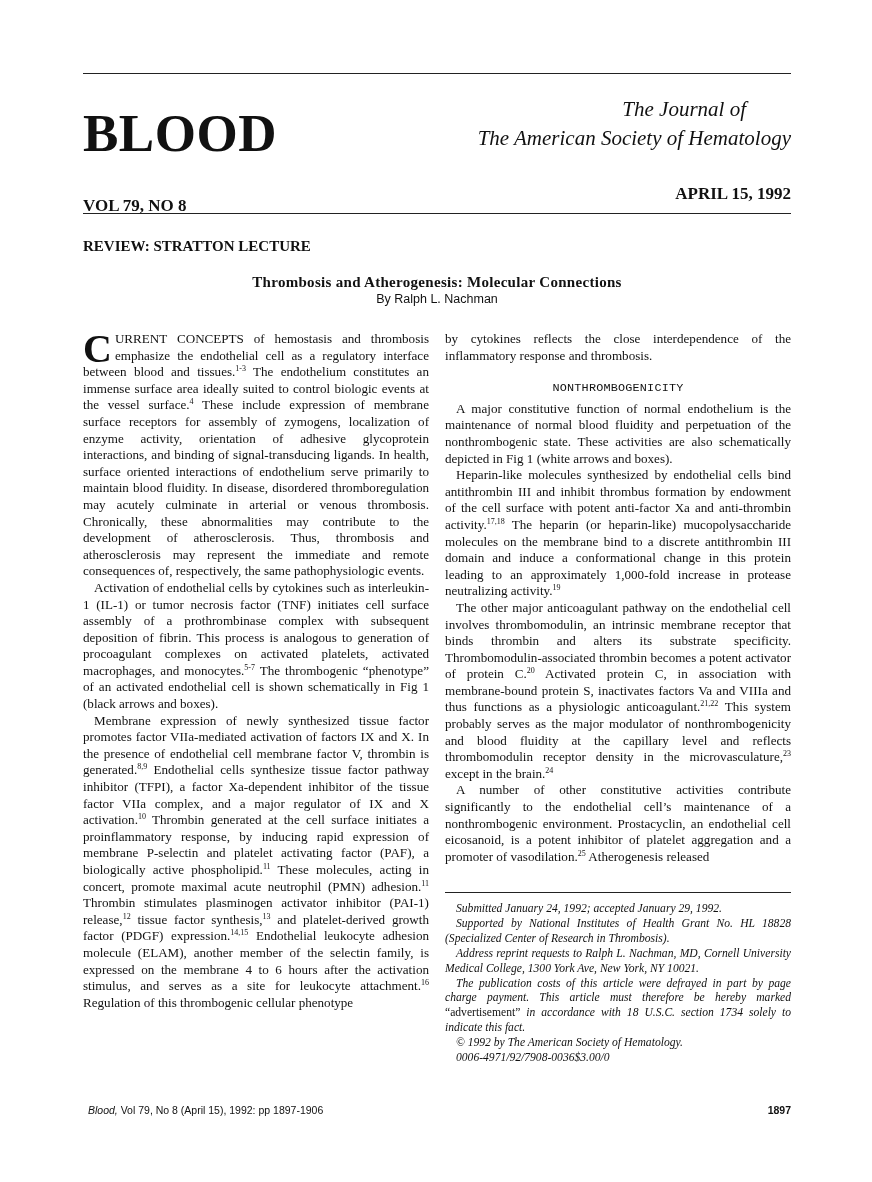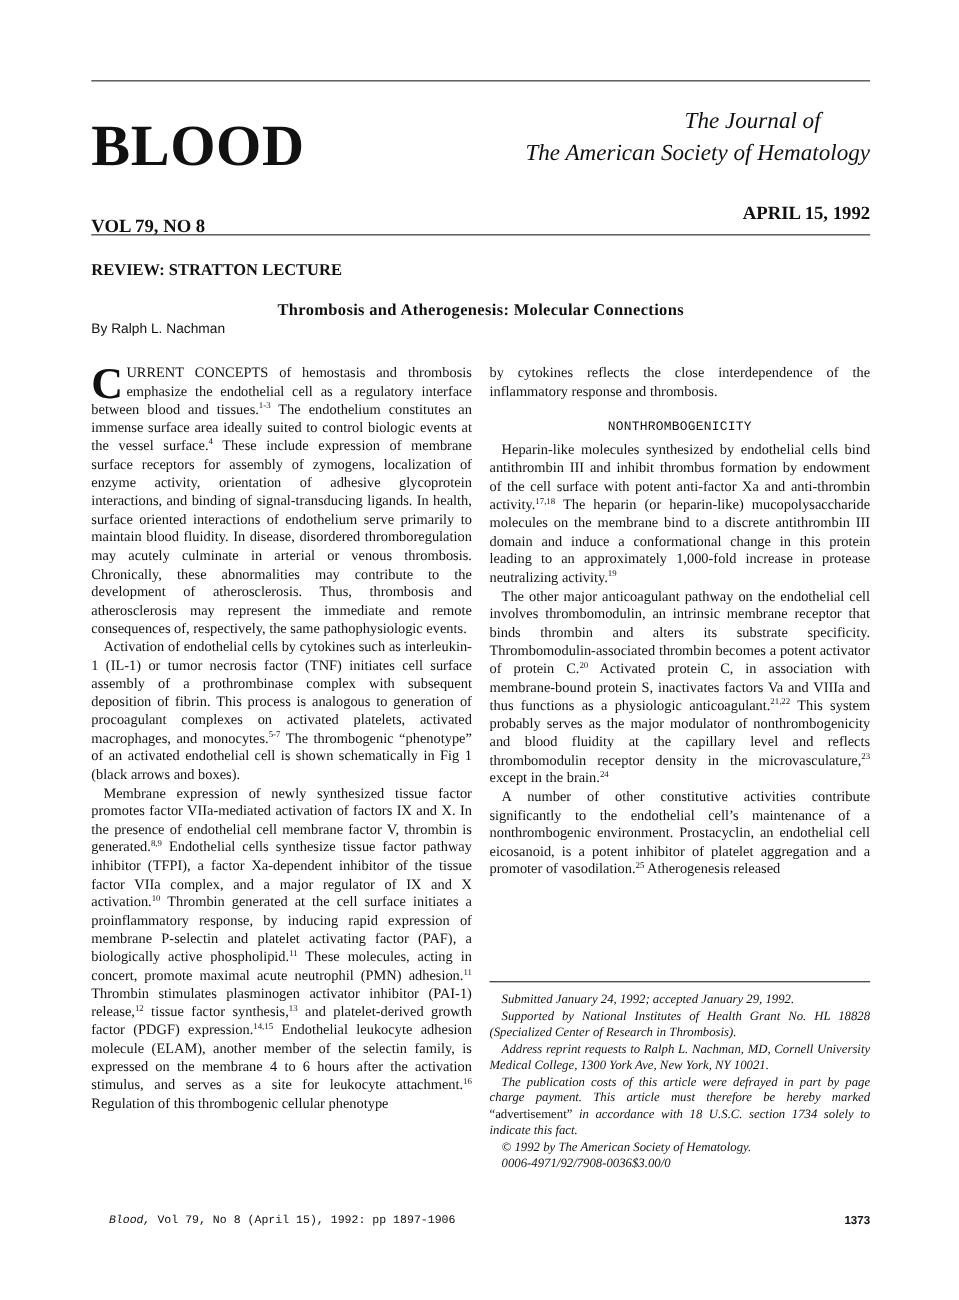--- a/index.html
+++ b/index.html
@@ -8,35 +8,35 @@
     .rule { position: absolute; left: 0; width: 708px; height: 0; border-top: 1.5px solid #222; }
     .rule.top { top: 73px; }
     .rule.bottom { top: 213px; }
     .masthead-title { position: absolute; left: 0; top: 103px; font-family: "Liberation Serif", serif; font-weight: bold; font-size: 53px; line-height: 60px; letter-spacing: 0.5px; }
     .journal-sub { position: absolute; right: 0; top: 95px; text-align: right; font-family: Liberation Serif, serif; font-style: italic; font-size: 21px; line-height: 29px; }
     .journal-sub .l1 { padding-right: 45px; }
     .vol { position: absolute; left: 0; top: 184px; font-family: "Liberation Serif", serif; font-weight: bold; font-size: 17px; margin-top: 12px; }
     .date { position: absolute; right: 0; top: 184px; font-family: "Liberation Serif", serif; font-weight: bold; font-size: 17px; }
     .section-label { position: absolute; left: 0; top: 238px; font-family: "Liberation Serif", serif; font-weight: bold; font-size: 15px; }
     .article-title { position: absolute; left: 0; width: 708px; top: 262px; text-align: center; font-family: "Liberation Serif", serif; font-weight: bold; font-size: 15px; letter-spacing: 0.3px; margin-top: 12px; }
-    .byline { position: absolute; left: 0; width: 708px; top: 292px; text-align: left; font-family: "Liberation Sans", sans-serif; font-size: 12.5px; }
+    .byline { position: absolute; left: 0; width: 708px; top: 292px; text-align: center; font-family: "Liberation Sans", sans-serif; font-size: 12.5px; }
     .col { position: absolute; top: 331px; width: 346px; font-family: "Liberation Serif", serif; font-size: 13.1px; line-height: 16.6px; text-align: justify; hyphens: manual; }
     .col.left { left: 0; }
     .col.right { left: 362px; }
     .col p { margin: 0; text-indent: 11px; }
     .col p.first { text-indent: 0; }
     .col p.noindent { text-indent: 0; }
     .dropcap { float: left; font-size: 40px; line-height: 31px; margin: 2px 3px 0 0; font-weight: bold; }
     .col sup { font-size: 8px; line-height: 0; vertical-align: 5px; }
     .heading { font-family: Liberation Mono, monospace; font-size: 11.8px; text-align: center; margin: 16px 0 4px 0; letter-spacing: 0.2px; }
     .fn-rule { position: absolute; left: 362px; width: 346px; top: 892px; border-top: 1px solid #222; }
     .footnotes { position: absolute; left: 362px; top: 902px; width: 346px; font-family: "Liberation Serif", serif; font-style: italic; font-size: 11.6px; line-height: 14.9px; text-align: justify; }
     .footnotes p { margin: 0; text-indent: 11px; }
     .footnotes .roman { font-style: normal; }
-    .footer-cite { position: absolute; left: 16px; top: 1104px; font-family: Liberation Mono, monospace; font-size: 10.5px; }
+    .footer-cite { position: absolute; left: 5px; top: 1104px; font-family: Liberation Sans, sans-serif; font-size: 10.5px; }
     .footer-cite i { font-style: italic; }
     .page-num { position: absolute; right: 0; top: 1104px; font-family: "Liberation Sans", sans-serif; font-weight: bold; font-size: 10.5px; }
   </style>
 </head>
 <body>
 
 <div class="page">
   <div class="rule top"></div>
   <div class="masthead-title">BLOOD</div>
   <div class="journal-sub">
@@ -53,30 +53,31 @@
 
   <div class="col left">
     <p class="first"><span class="dropcap">C</span><span>URRENT CONCEPTS</span><span> of hemostasis and thrombosis emphasize the endothelial cell as a regulatory interface between blood and tissues.</span><sup>1-3</sup><span> The endothelium constitutes an immense surface area ideally suited to control biologic events at the vessel surface.</span><sup>4</sup><span> These include expression of membrane surface receptors for assembly of zymogens, localization of enzyme activity, orientation of adhesive glycoprotein interactions, and binding of signal-transducing ligands. In health, surface oriented interactions of endothelium serve primarily to maintain blood fluidity. In disease, disordered thromboregulation may acutely culminate in arterial or venous thrombosis. Chronically, these abnormalities may contribute to the development of atherosclerosis. Thus, thrombosis and atherosclerosis may represent the immediate and remote consequences of, respectively, the same pathophysiologic events.</span></p>
     <p><span>Activation of endothelial cells by cytokines such as interleukin-1 (IL-1) or tumor necrosis factor (TNF) initiates cell surface assembly of a prothrombinase complex with subsequent deposition of fibrin. This process is analogous to generation of procoagulant complexes on activated platelets, activated macrophages, and monocytes.</span><sup>5-7</sup><span> The thrombogenic “phenotype” of an activated endothelial cell is shown schematically in Fig 1 (black arrows and boxes).</span></p>
     <p><span>Membrane expression of newly synthesized tissue factor promotes factor VIIa-mediated activation of factors IX and X. In the presence of endothelial cell membrane factor V, thrombin is generated.</span><sup>8,9</sup><span> Endothelial cells synthesize tissue factor pathway inhibitor (TFPI), a factor Xa-dependent inhibitor of the tissue factor VIIa complex, and a major regulator of IX and X activation.</span><sup>10</sup><span> Thrombin generated at the cell surface initiates a proinflammatory response, by inducing rapid expression of membrane P-selectin and platelet activating factor (PAF), a biologically active phospholipid.</span><sup>11</sup><span> These molecules, acting in concert, promote maximal acute neutrophil (PMN) adhesion.</span><sup>11</sup><span> Thrombin stimulates plasminogen activator inhibitor (PAI-1) release,</span><sup>12</sup><span> tissue factor synthesis,</span><sup>13</sup><span> and platelet-derived growth factor (PDGF) expression.</span><sup>14,15</sup><span> Endothelial leukocyte adhesion molecule (ELAM), another member of the selectin family, is expressed on the membrane 4 to 6 hours after the activation stimulus, and serves as a site for leukocyte attachment.</span><sup>16</sup><span> Regulation of this thrombogenic cellular phenotype</span></p>
   </div>
 
   <div class="col right">
     <p class="noindent">by cytokines reflects the close interdependence of the inflammatory response and thrombosis.</p>
     <div class="heading">NONTHROMBOGENICITY</div>
+    <p>A major constitutive function of normal endothelium is the maintenance of normal blood fluidity and perpetuation of the nonthrombogenic state. These activities are also schematically depicted in Fig 1 (white arrows and boxes).</p>
     <p><span>Heparin-like molecules synthesized by endothelial cells bind antithrombin III and inhibit thrombus formation by endowment of the cell surface with potent anti-factor Xa and anti-thrombin activity.</span><sup>17,18</sup><span> The heparin (or heparin-like) mucopolysaccharide molecules on the membrane bind to a discrete antithrombin III domain and induce a conformational change in this protein leading to an approximately 1,000-fold increase in protease neutralizing activity.</span><sup>19</sup></p>
     <p><span>The other major anticoagulant pathway on the endothelial cell involves thrombomodulin, an intrinsic membrane receptor that binds thrombin and alters its substrate specificity. Thrombomodulin-associated thrombin becomes a potent activator of protein C.</span><sup>20</sup><span> Activated protein C, in association with membrane-bound protein S, inactivates factors Va and VIIIa and thus functions as a physiologic anticoagulant.</span><sup>21,22</sup><span> This system probably serves as the major modulator of nonthrombogenicity and blood fluidity at the capillary level and reflects thrombomodulin receptor density in the microvasculature,</span><sup>23</sup><span> except in the brain.</span><sup>24</sup></p>
     <p><span>A number of other constitutive activities contribute significantly to the endothelial cell’s maintenance of a nonthrombogenic environment. Prostacyclin, an endothelial cell eicosanoid, is a potent inhibitor of platelet aggregation and a promoter of vasodilation.</span><sup>25</sup><span> Atherogenesis released</span></p>
   </div>
 
   <div class="fn-rule"></div>
   <div class="footnotes">
     <p>Submitted January 24, 1992; accepted January 29, 1992.</p>
     <p>Supported by National Institutes of Health Grant No. HL 18828 (Specialized Center of Research in Thrombosis).</p>
     <p>Address reprint requests to Ralph L. Nachman, MD, Cornell University Medical College, 1300 York Ave, New York, NY 10021.</p>
     <p><span>The publication costs of this article were defrayed in part by page charge payment. This article must therefore be hereby marked </span><span class="roman">“advertisement”</span><span> in accordance with 18 U.S.C. section 1734 solely to indicate this fact.</span></p>
     <p>© 1992 by The American Society of Hematology.</p>
     <p>0006-4971/92/7908-0036$3.00/0</p>
   </div>
 
   <div class="footer-cite"><i>Blood,</i><span> Vol 79, No 8 (April 15), 1992: pp 1897-1906</span></div>
-  <div class="page-num">1373</div>
+  <div class="page-num">1897</div>
 </div>
 
 </body></html>

